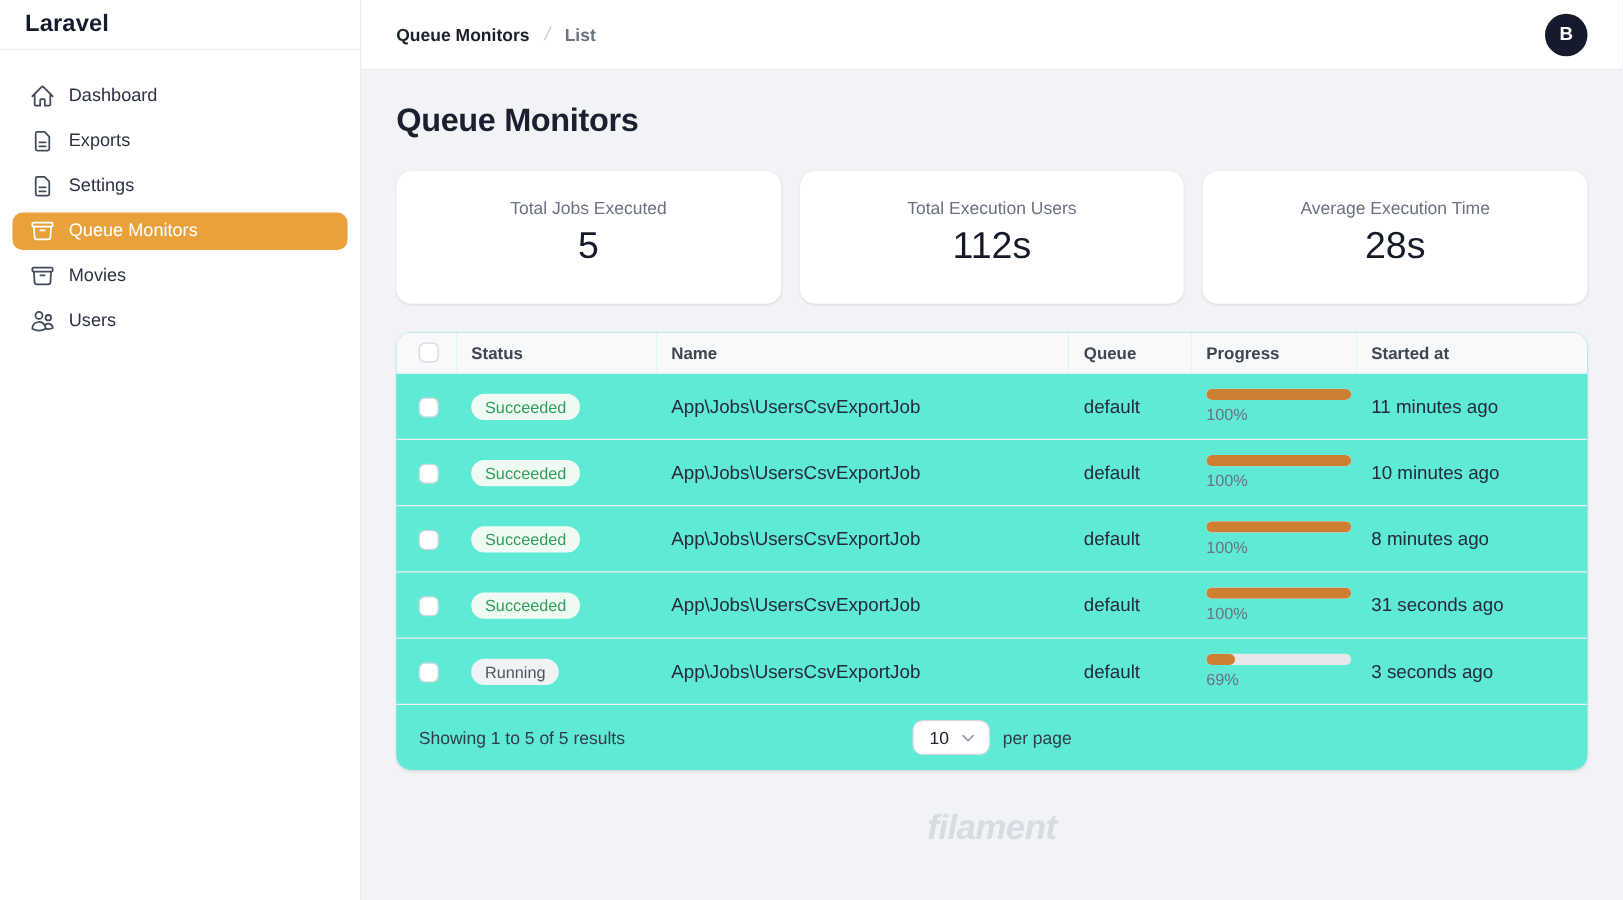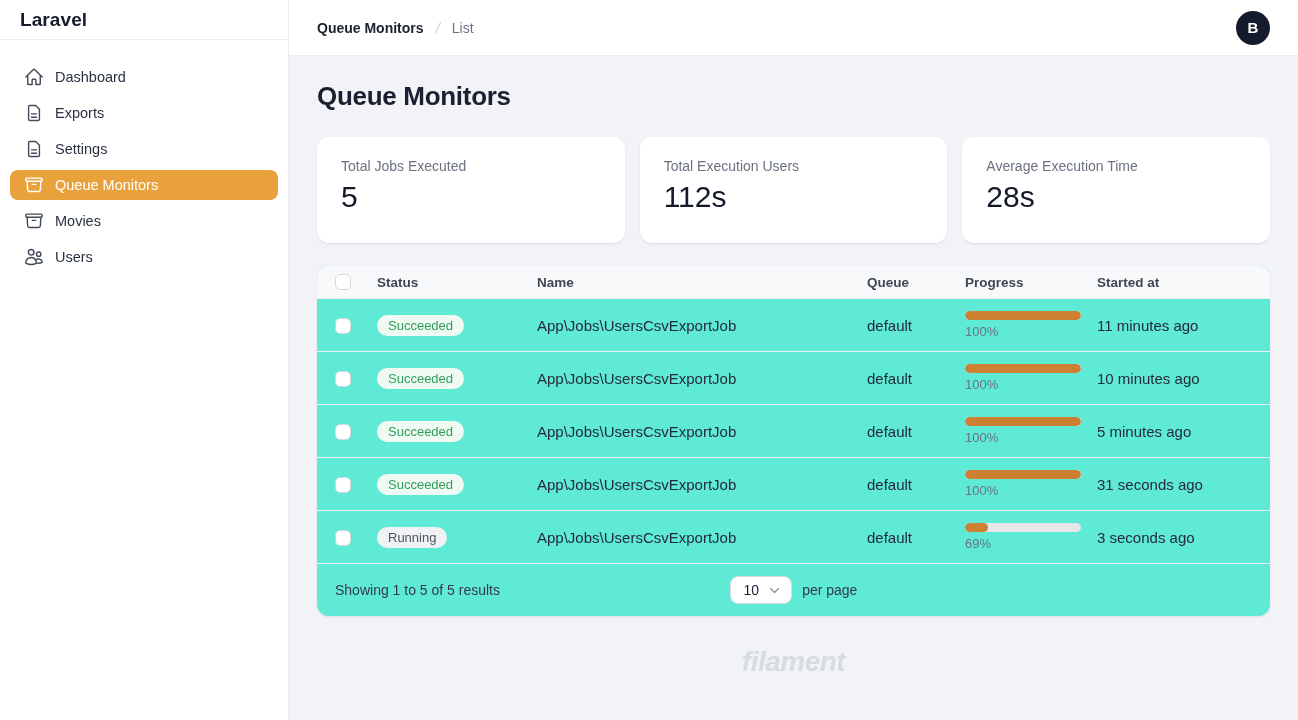--- a/index.html
+++ b/index.html
@@ -49,33 +49,33 @@
   
   .main { flex: 1; display: flex; flex-direction: column; min-width: 0; }
   .topbar {
     height: 56px; background: #fff; border-bottom: 1px solid var(--border);
     display: flex; align-items: center; justify-content: space-between;
     padding: 0 28px;
   }
   .breadcrumb { display: flex; align-items: center; gap: 12px; font-size: 14px; }
   .crumb-current-root { font-weight: 700; color: #1a202e; }
   .crumb-sep { color: #cbd0d8; font-size: 15px; transform: skewX(-12deg); }
-  .crumb-leaf { color: #6b7280; font-weight: 400; }
+  .crumb-leaf { color: #6b7280; font-weight: 700; }
   .avatar {
     width: 34px; height: 34px; border-radius: 50%;
     background: var(--avatar-bg); color: #fff;
     display: flex; align-items: center; justify-content: center;
     font-size: 15px; font-weight: 600; cursor: pointer;
   }
 
   .content { flex: 1; padding: 25px 28px; overflow: hidden; }
   .page-title { font-size: 26px; font-weight: 700; color: #1b2030; letter-spacing: -.3px; }
 
   
-  .stats { display: grid; grid-template-columns: repeat(3, 1fr); gap: 15px; margin-top: 25px; }
+  .stats { display: grid; grid-template-columns: repeat(3, 1fr); gap: 15px; margin-top: 25px; text-align: center; }
   .stat-card {
     background: #fff; border-radius: 12px; padding: 21px 24px;
     box-shadow: 0 1px 2px rgba(16,24,40,.06), 0 1px 3px rgba(16,24,40,.04);
     height: 106px;
   }
   .stat-label { font-size: 14px; color: #6b7280; font-weight: 500; }
   .stat-value { font-size: 30px; color: #141a2a; font-weight: 500; margin-top: 6px; }
 
   
   .table-card {
@@ -288,21 +288,21 @@
               <td>App\Jobs\UsersCsvExportJob</td>
               <td>default</td>
               <td>
                 <div class="progress-wrap">
                   <div class="progress-bar">
                       <div class="progress-fill" style="width: 100%;"></div>
                     </div>
                   <div class="progress-label">100%</div>
                 </div>
               </td>
-              <td>5 minutes ago</td>
+              <td>8 minutes ago</td>
             </tr>
             <tr>
               <td><span class="checkbox"></span></td>
               <td><span class="badge badge--success">Succeeded</span></td>
               <td>App\Jobs\UsersCsvExportJob</td>
               <td>default</td>
               <td>
                 <div class="progress-wrap">
                   <div class="progress-bar">
                       <div class="progress-fill" style="width: 100%;"></div>

